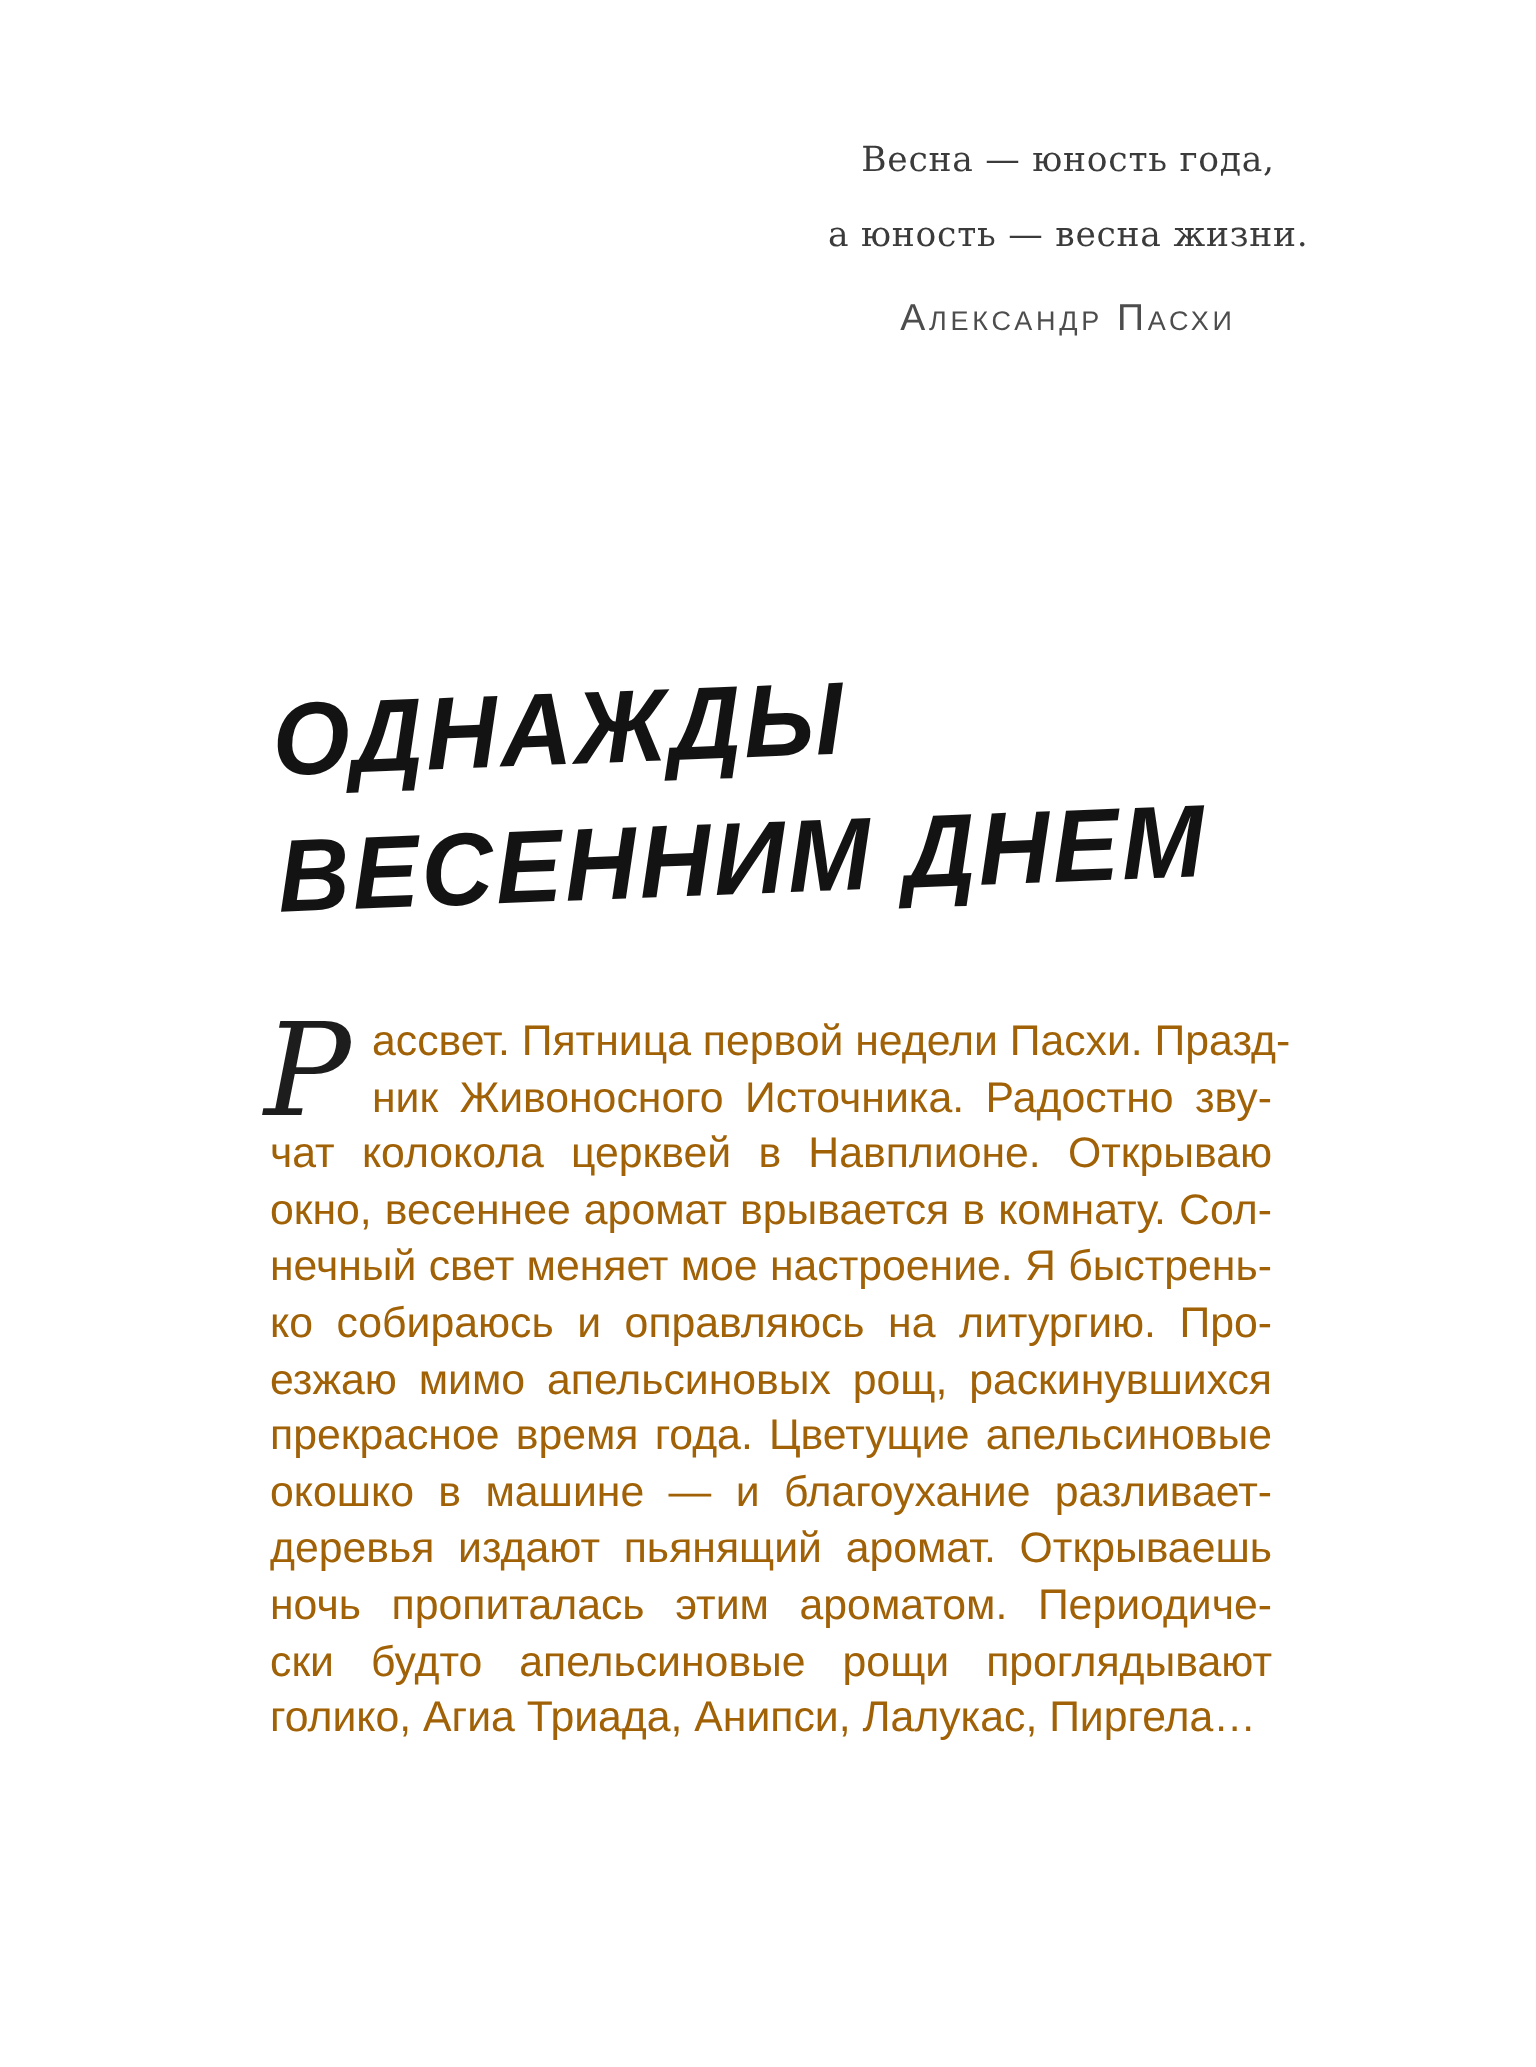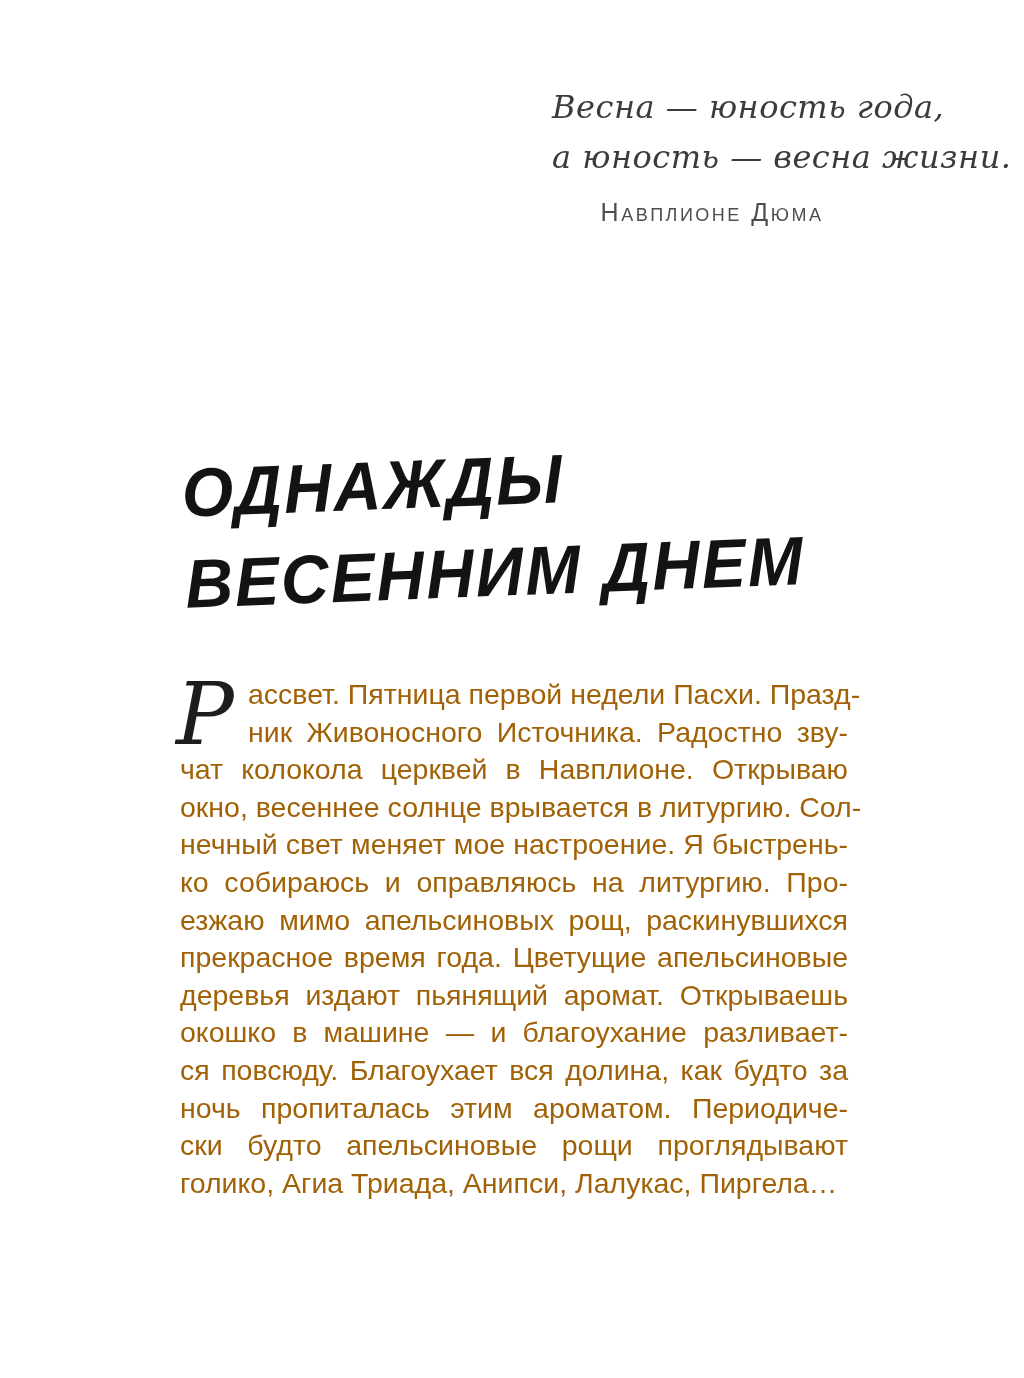--- a/index.html
+++ b/index.html
@@ -18,22 +18,21 @@
   
   .epigraph {
     position: absolute;
     top: 82px; left: 552px;
     width: 320px;
     text-align: center;
     color: #3b3b3b;
   }
   .epigraph-line {
     font-family: "DejaVu Serif", serif;
-    font-style: italic;
-    font-size: 32px;
+    font-size: 23px;
     line-height: 50px;
     white-space: nowrap;
     letter-spacing: 0.5px;
   }
   .epigraph-attribution {
     margin-top: 16px;
     font-family: "Liberation Sans", sans-serif;
     font-variant: small-caps;
     font-size: 25px;
     letter-spacing: 2.5px;
@@ -88,41 +87,40 @@
   .body-line:last-child { text-align-last: left; }
 </style>
 </head>
 <body>
 
 <div class="page">
 
   <div class="epigraph">
     <div class="epigraph-line">Весна — юность года,</div>
     <div class="epigraph-line">а юность — весна жизни.</div>
-    <div class="epigraph-attribution">Навплионе Дюма</div>
+    <div class="epigraph-attribution">Александр Пасхи</div>
   </div>
 
   <div class="chapter-title">
     <div class="title-line">ОДНАЖДЫ</div>
     <div class="title-line">ВЕСЕННИМ ДНЕМ</div>
   </div>
 
   <div class="body-block">
     <span class="drop-cap">Р</span>
     <div>
         <div class="body-line">ассвет. Пятница первой недели Пасхи. Празд-</div>
         <div class="body-line">ник Живоносного Источника. Радостно зву-</div>
         <div class="body-line">чат колокола церквей в Навплионе. Открываю</div>
-        <div class="body-line">окно, весеннее солнце врывается в литургию. Сол-</div>
+        <div class="body-line">окно, весеннее аромат врывается в комнату. Сол-</div>
         <div class="body-line">нечный свет меняет мое настроение. Я быстрень-</div>
         <div class="body-line">ко собираюсь и оправляюсь на литургию. Про-</div>
         <div class="body-line">езжаю мимо апельсиновых рощ, раскинувшихся</div>
         <div class="body-line">прекрасное время года. Цветущие апельсиновые</div>
+        <div class="body-line">окошко в машине — и благоухание разливает-</div>
         <div class="body-line">деревья издают пьянящий аромат. Открываешь</div>
-        <div class="body-line">окошко в машине — и благоухание разливает-</div>
-        <div class="body-line">ся повсюду. Благоухает вся долина, как будто за</div>
         <div class="body-line">ночь пропиталась этим ароматом. Периодиче-</div>
         <div class="body-line">ски будто апельсиновые рощи проглядывают</div>
         <div class="body-line">голико, Агиа Триада, Анипси, Лалукас, Пиргела…</div>
       </div>
   </div>
 
 </div>
 
 </body></html>

